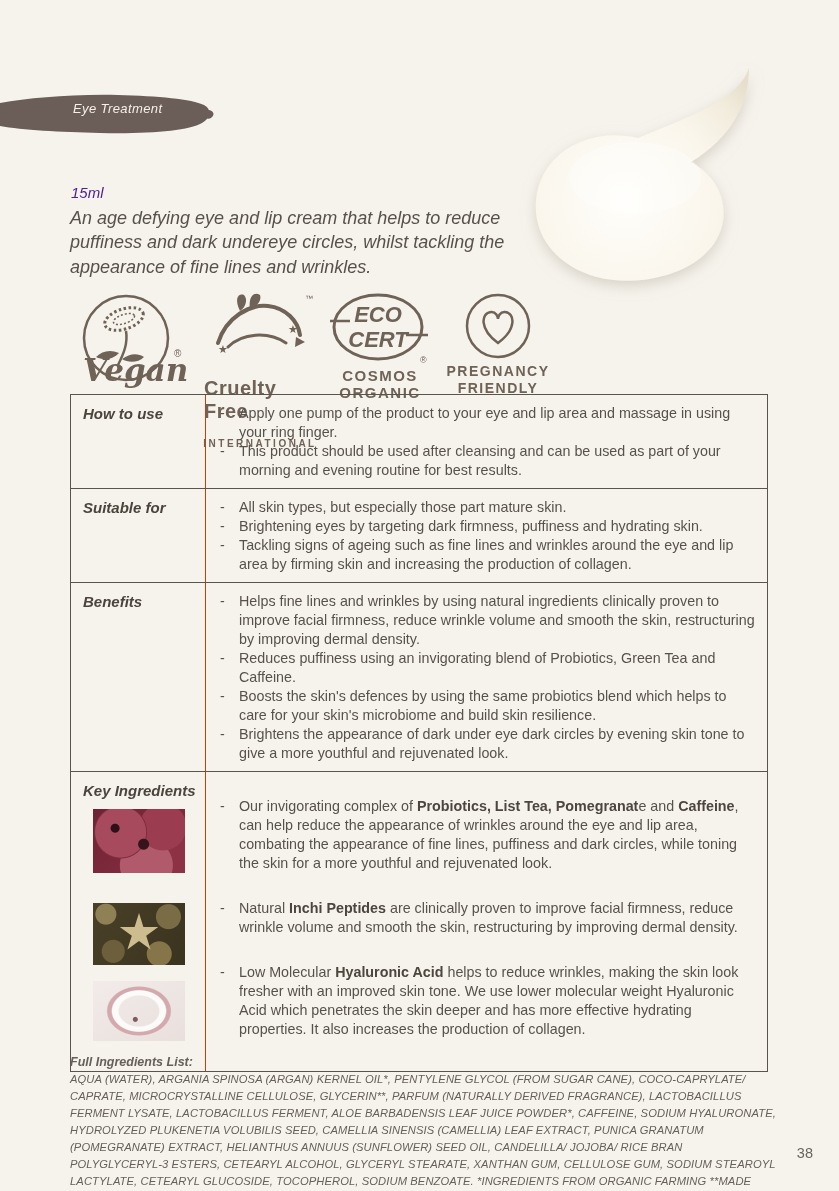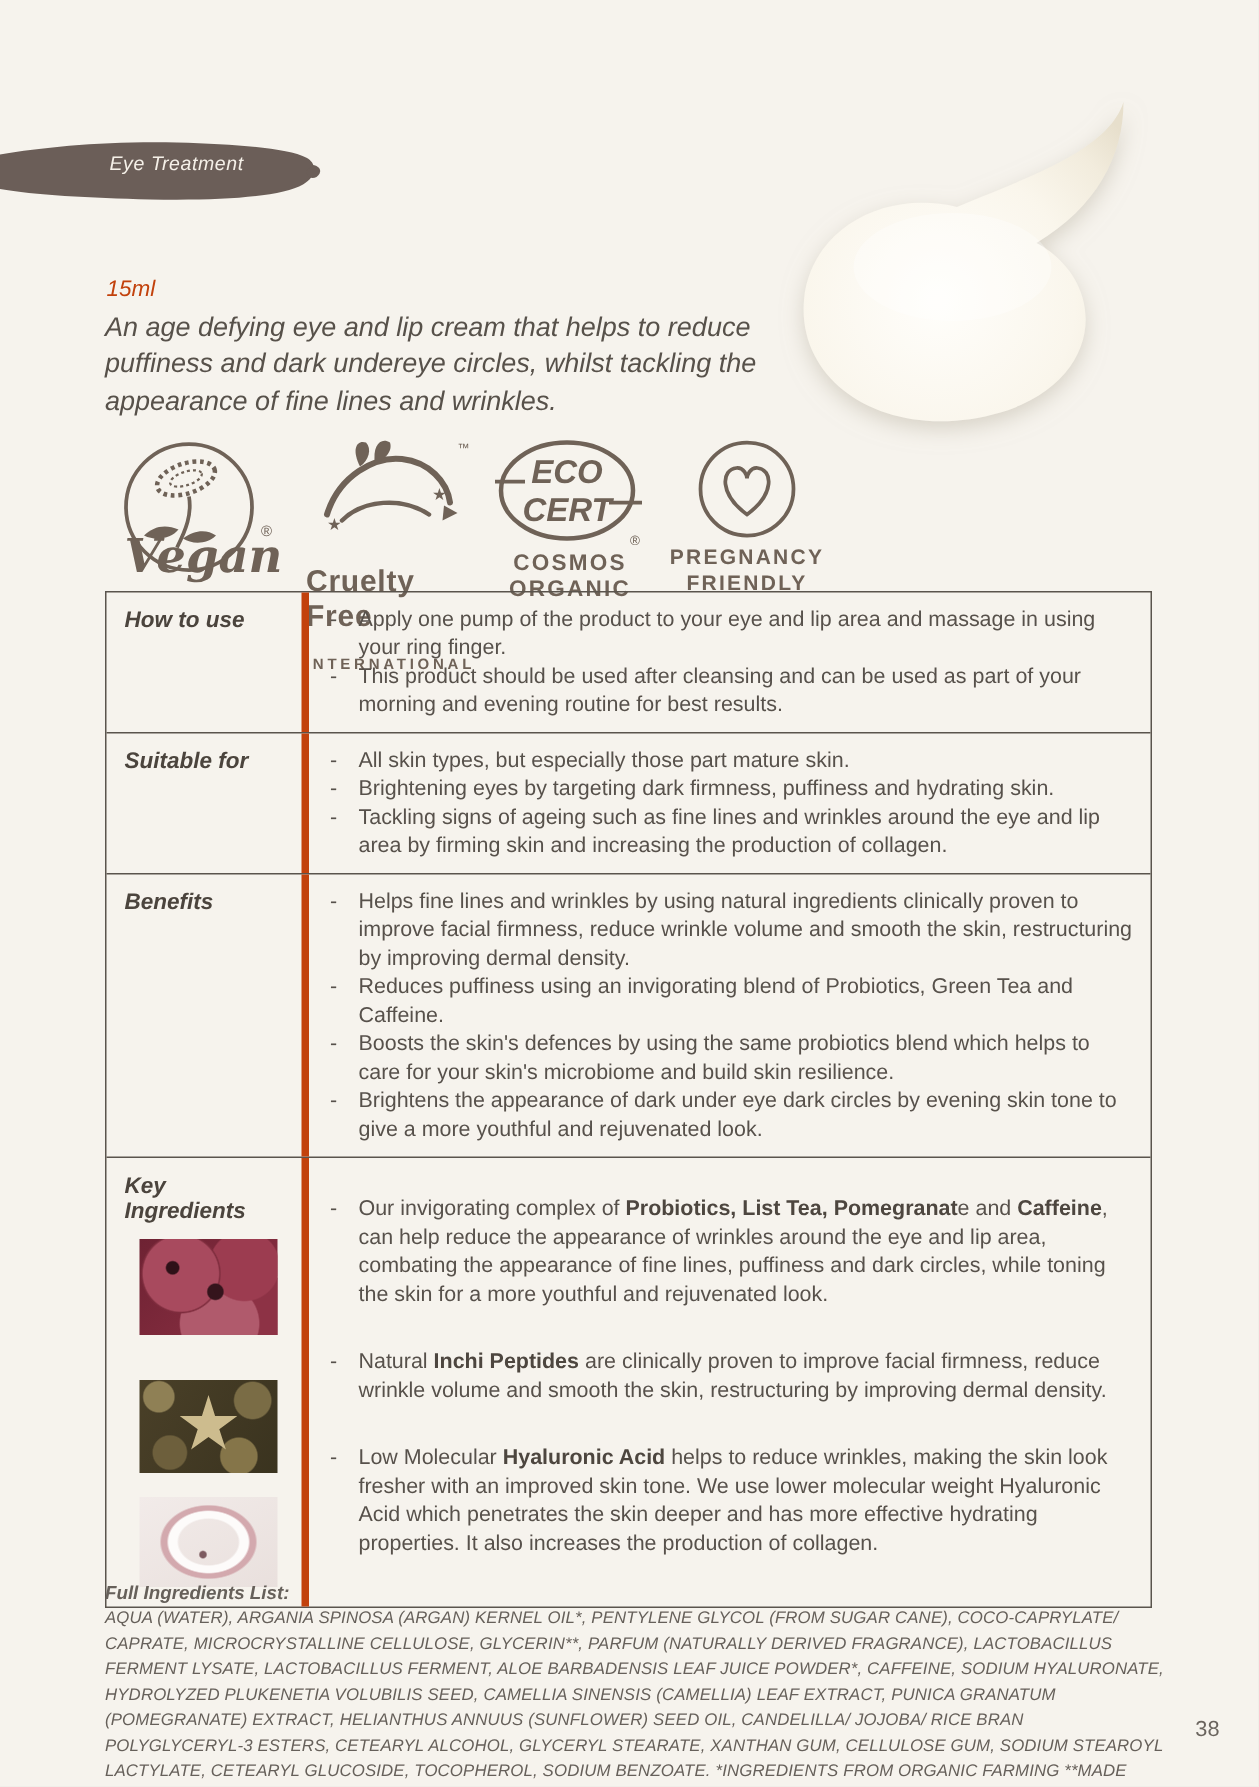--- a/index.html
+++ b/index.html
@@ -6,21 +6,21 @@
   body{background:#e8e5df;font-family:"Liberation Sans",sans-serif;}
   .page{position:relative;width:839px;height:1191px;background:#f6f3ed;margin:0 auto;overflow:hidden;}
 
   
   .badge-wrap{position:absolute;top:91px;left:0;width:226px;height:44px;}
   .badge-wrap svg{position:absolute;top:0;left:0;}
   .badge-text{position:absolute;left:73px;top:10px;font-style:italic;font-size:13px;color:#f5f0e8;letter-spacing:.4px;}
 
   
   .title{position:absolute;left:70px;top:148px;margin:0;font-size:26px;font-weight:bold;color:#484139;letter-spacing:.7px;}
-  .volume{position:absolute;left:71px;top:184px;font-style:italic;font-size:15px;color:#c2410c;}
+  .volume{position:absolute;left:71px;top:184px;font-style:italic;font-size:15px;color:#4c1d95;}
   .desc{position:absolute;left:70px;top:206px;width:435px;margin:0;font-style:italic;font-size:18px;line-height:1.36;color:#57514a;}
 
   
   .cream{position:absolute;left:487px;top:52px;}
 
   
   .logos{position:absolute;left:70px;top:291px;display:flex;align-items:flex-start;}
   .logo{display:flex;flex-direction:column;align-items:center;color:#6f6257;}
   .logo-vegan{width:128px;}
   .logo-cruelty{width:112px;margin-left:6px;}
@@ -32,21 +32,21 @@
   .logo-preg .logo-line1,.logo-preg .logo-line2{font-size:14px;letter-spacing:1.5px;font-weight:600;margin-top:0;line-height:1.2;}
 
   
   .info-table{position:absolute;left:70px;top:394px;width:696px;border:1px solid #5a544d;}
   .trow{display:grid;grid-template-columns:135px 1fr;border-bottom:1px solid #5a544d;}
   .trow:last-child{border-bottom:none;}
   .trow:nth-child(1){min-height:88px;}
   .trow:nth-child(2){min-height:87px;}
   .trow:nth-child(3){min-height:178px;}
   .trow:nth-child(4){min-height:299px;}
-  .tlabel{border-right:5px solid #c2410c;padding:10px 6px 10px 12px;}
+  .tlabel{border-right:1px solid #c2410c;padding:10px 6px 10px 12px;}
   .tlabel-text{font-style:italic;font-weight:bold;font-size:15px;color:#4b443d;}
   .tcell{padding:9px 12px 8px 14px;font-size:14.3px;line-height:19px;color:#57514b;}
   .bullet{display:flex;}
   .dash{width:19px;flex:none;}
   .btext{flex:1;}
   .btext b{font-weight:bold;color:#4d463f;}
   .trow.key .tcell{padding-top:25px;}
   .trow.key .bullet{margin-bottom:26px;}
   .trow.key .bullet:last-child{margin-bottom:0;}
 

